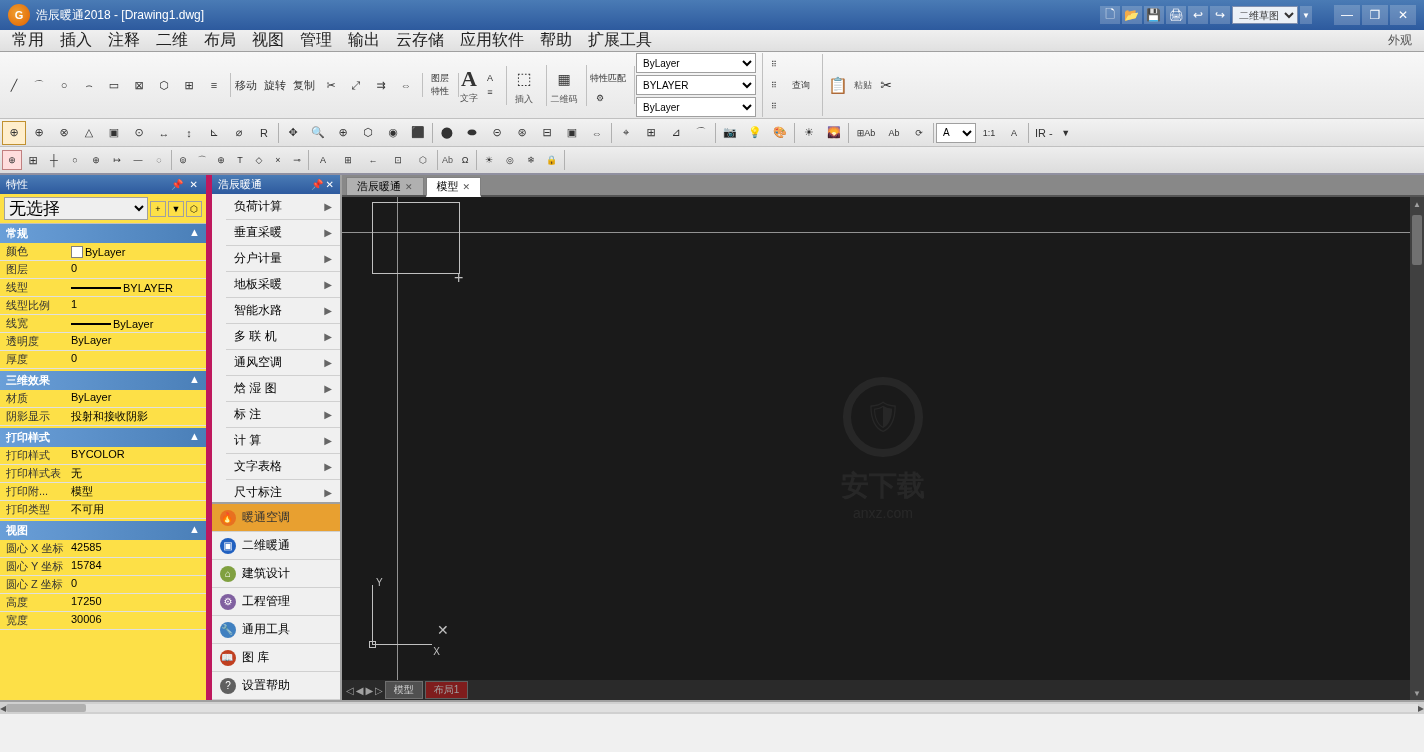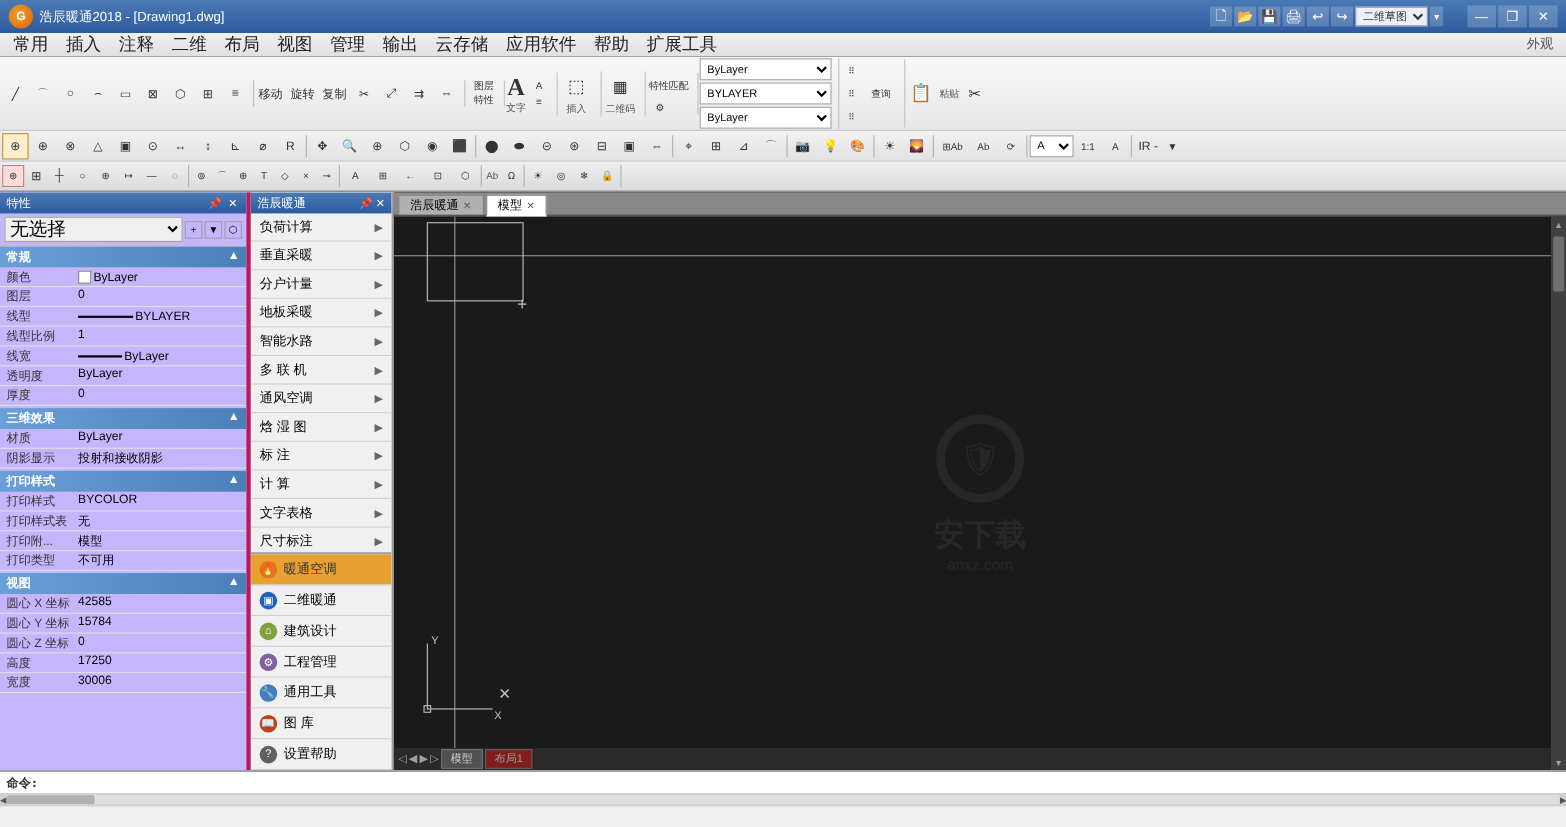--- a/index.html
+++ b/index.html
@@ -83,20 +83,21 @@
       display: flex;
       align-items: center;
       justify-content: space-between;
     }
     .side-menu-item {
       display: flex; align-items: center; justify-content: space-between;
       padding: 4px 8px;
       border-bottom: 1px solid #d0d0d0;
       cursor: pointer;
       font-size: 12px;
+      margin-left: 14px;
     }
     .side-menu-arrow { color: #666; font-size: 10px; }
     .side-panel-bottom {
       margin-top: auto;
       border-top: 2px solid #a0a0a0;
     }
     .side-bottom-item {
       display: flex; align-items: center; gap: 6px;
       padding: 5px 8px;
       border-bottom: 1px solid #d0d0d0;
@@ -420,21 +421,21 @@
     <button class="tb-btn" style="font-size:9px;width:20px;">☀</button>
     <button class="tb-btn" style="font-size:9px;width:20px;">◎</button>
     <button class="tb-btn" style="font-size:9px;width:20px;">❄</button>
     <button class="tb-btn" style="font-size:9px;width:20px;">🔒</button>
     <div class="tb-sep"></div>
   </div>
 </div>
 
 <div id="main-layout" style="display:flex;height:calc(752px - 30px - 22px - 98px - 55px - 22px);position:relative;">
 
-  <div id="properties-panel" style="width:228px;background:#c4b5fd;border-right:4px solid #be185d;display:flex;flex-direction:column;font-size:11px;overflow:hidden;flex-shrink:0;">
+  <div id="properties-panel" style="width:212px;background:#fde047;border-right:6px solid #be185d;display:flex;flex-direction:column;font-size:11px;overflow:hidden;flex-shrink:0;">
     <div id="properties-header" style="background:linear-gradient(to bottom,#4a7bb5,#2d5a9e);color:white;padding:2px 6px;font-size:11px;display:flex;align-items:center;justify-content:space-between;">
       <span>特性</span>
       <div style="display:flex;gap:2px;">
         <button style="background:none;border:none;color:white;cursor:pointer;font-size:10px;padding:0 2px;">📌</button>
         <button style="background:none;border:none;color:white;cursor:pointer;font-size:10px;padding:0 2px;">✕</button>
       </div>
     </div>
 
     <div style="display:flex;align-items:center;gap:2px;padding:3px 4px;border-bottom:1px solid #c0c0c0;">
       <select style="flex:1;font-size:17px;border:1px solid #a0a0a0;">
@@ -695,24 +696,20 @@
       <div style="position:absolute;right:0;top:0;bottom:0;width:14px;background:#404040;display:flex;flex-direction:column;align-items:center;">
         <button style="background:none;border:none;color:#a0a0a0;font-size:8px;cursor:pointer;height:14px;">▲</button>
         <div style="width:10px;height:50px;background:#707070;border-radius:2px;margin-top:4px;"></div>
         <button style="background:none;border:none;color:#a0a0a0;font-size:8px;cursor:pointer;height:14px;position:absolute;bottom:0;">▼</button>
       </div>
     </div>
   </div>
 </div>
 
 <div id="command-area" style="background:#f0f0f0;border-top:2px solid #a0a0a0;height:55px;font-size:11px;display:flex;flex-direction:column;">
-  <div id="cmd-input-row" style="display:flex;align-items:center;padding:2px 6px;gap:4px;background:white;">
-    <span id="cmd-prompt" style="font-family:monospace;color:#333;font-weight:bold;">命令:</span>
-    <input id="cmd-input" type="text" style="flex: 1 1 0%; border: none; outline: none; font-family: monospace; font-size: 11px; background: transparent;" value="">
-  </div>
 
   <div style="height:12px;background:#d0d0d0;display:flex;align-items:center;">
     <button style="background:none;border:none;cursor:pointer;font-size:8px;color:#555;">◀</button>
     <div style="flex:1;height:8px;background:#e0e0e0;position:relative;">
       <div style="width:80px;height:8px;background:#b0b0b0;border-radius:2px;"></div>
     </div>
     <button style="background:none;border:none;cursor:pointer;font-size:8px;color:#555;">▶</button>
   </div>
 </div>
 

